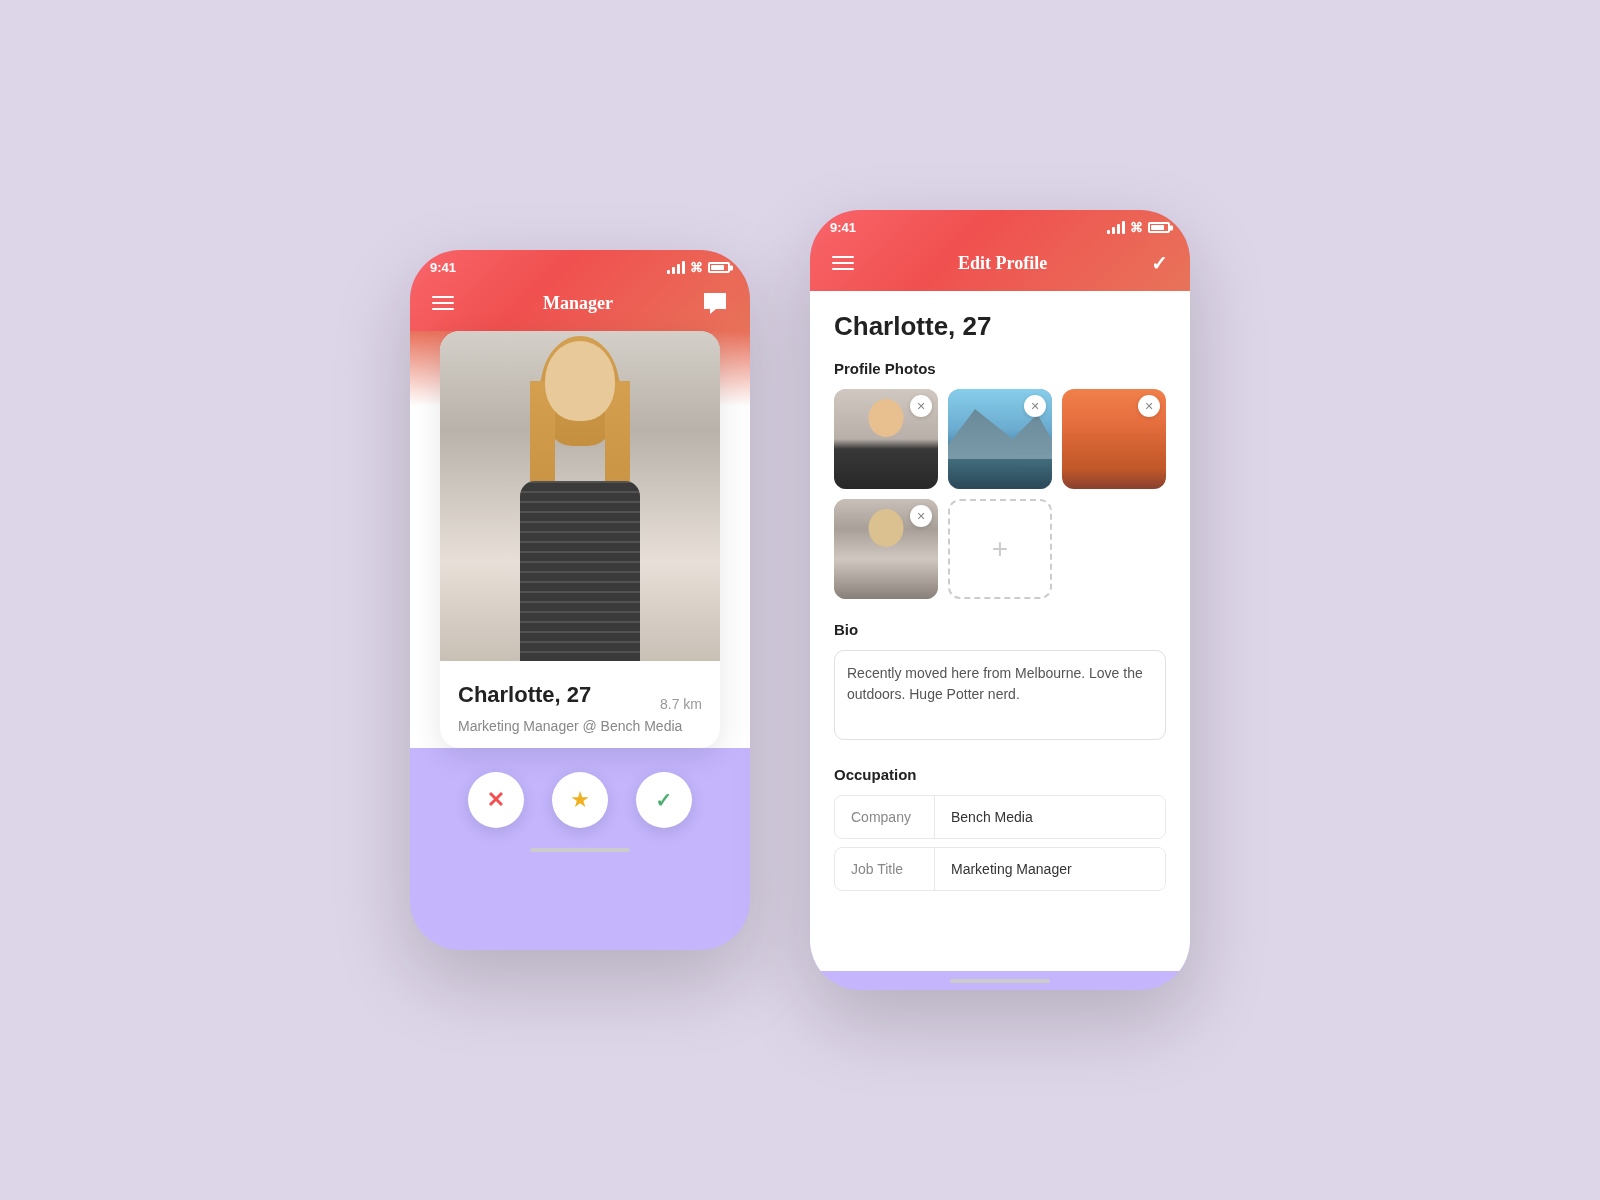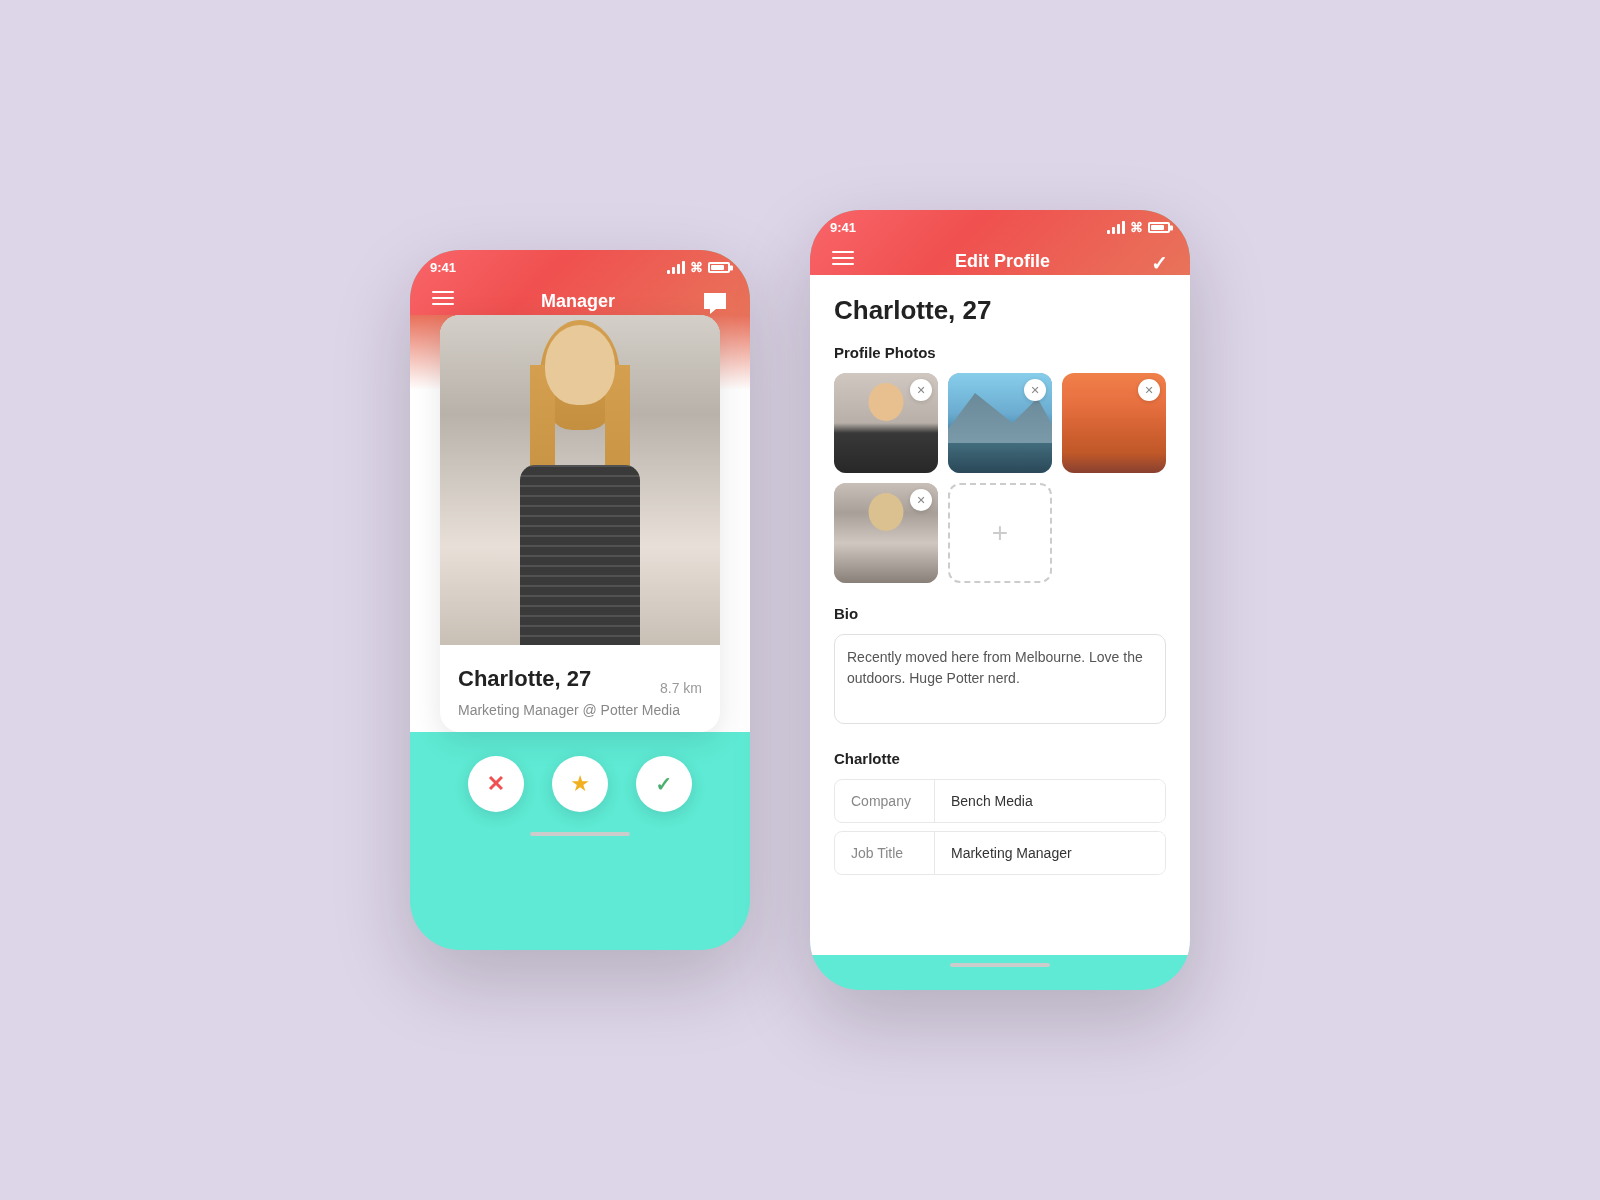--- a/index.html
+++ b/index.html
@@ -10,21 +10,21 @@
       display: flex;
       align-items: center;
       justify-content: center;
       gap: 60px;
       font-family: -apple-system, BlinkMacSystemFont, 'Segoe UI', sans-serif;
       overflow: hidden;
     }
 
     
     .phone {
-      background: #5eead4;
+      background: #c4b5fd;
       border-radius: 50px;
       box-shadow: 0 30px 80px rgba(0,0,0,0.18);
       overflow: hidden;
       position: relative;
     }
 
     .phone-left {
       width: 340px;
       height: 700px;
     }
@@ -47,23 +47,25 @@
 
     .status-icons {
       display: flex;
       align-items: center;
       gap: 5px;
     }
 
     
     .nav-bar {
       display: flex;
+      align-items: center;
       justify-content: space-between;
-      padding: 10px 22px 0;
+      padding: 10px 22px 16px;
       color: #fff;
+      font-family: Liberation Serif, serif;
     }
 
     .nav-title {
       font-size: 18px;
       font-weight: 700;
       color: #fff;
     }
 
     
     .header-gradient {
@@ -505,21 +507,21 @@
             <div class="stripes"></div>
           </div>
         </div>
       </div>
 
       <div class="profile-info">
         <div class="profile-name-row">
           <span class="profile-name">Charlotte, 27</span>
           <span class="profile-distance">8.7 km</span>
         </div>
-        <div class="profile-job">Marketing Manager @ Potter Media</div>
+        <div class="profile-job">Marketing Manager @ Bench Media</div>
       </div>
     </div>
   </div>
 
   <div class="action-buttons">
     <button class="action-btn" style="color:#f05050;font-size:22px;font-weight:700;">✕</button>
     <button class="action-btn" style="color:#f0b020;font-size:22px;">★</button>
     <button class="action-btn" style="color:#4caf70;font-size:20px;font-weight:700;">✓</button>
   </div>
 
@@ -590,21 +592,21 @@
         <span class="photo-add-plus">+</span>
       </div>
     </div>
 
     
     <div class="section-label">Bio</div>
     <textarea class="bio-textarea" style="">Recently moved here from Melbourne. Love the outdoors. Huge Potter nerd.</textarea>
 
     
     <div class="occupation-section">
-      <div class="section-label">Charlotte</div>
+      <div class="section-label">Occupation</div>
       <div class="field-row">
         <span class="field-label">Company</span>
         <input class="field-value" type="text" value="Bench Media" style="">
       </div>
       <div class="field-row">
         <span class="field-label">Job Title</span>
         <input class="field-value" type="text" value="Marketing Manager" style="">
       </div>
     </div>
   </div>

